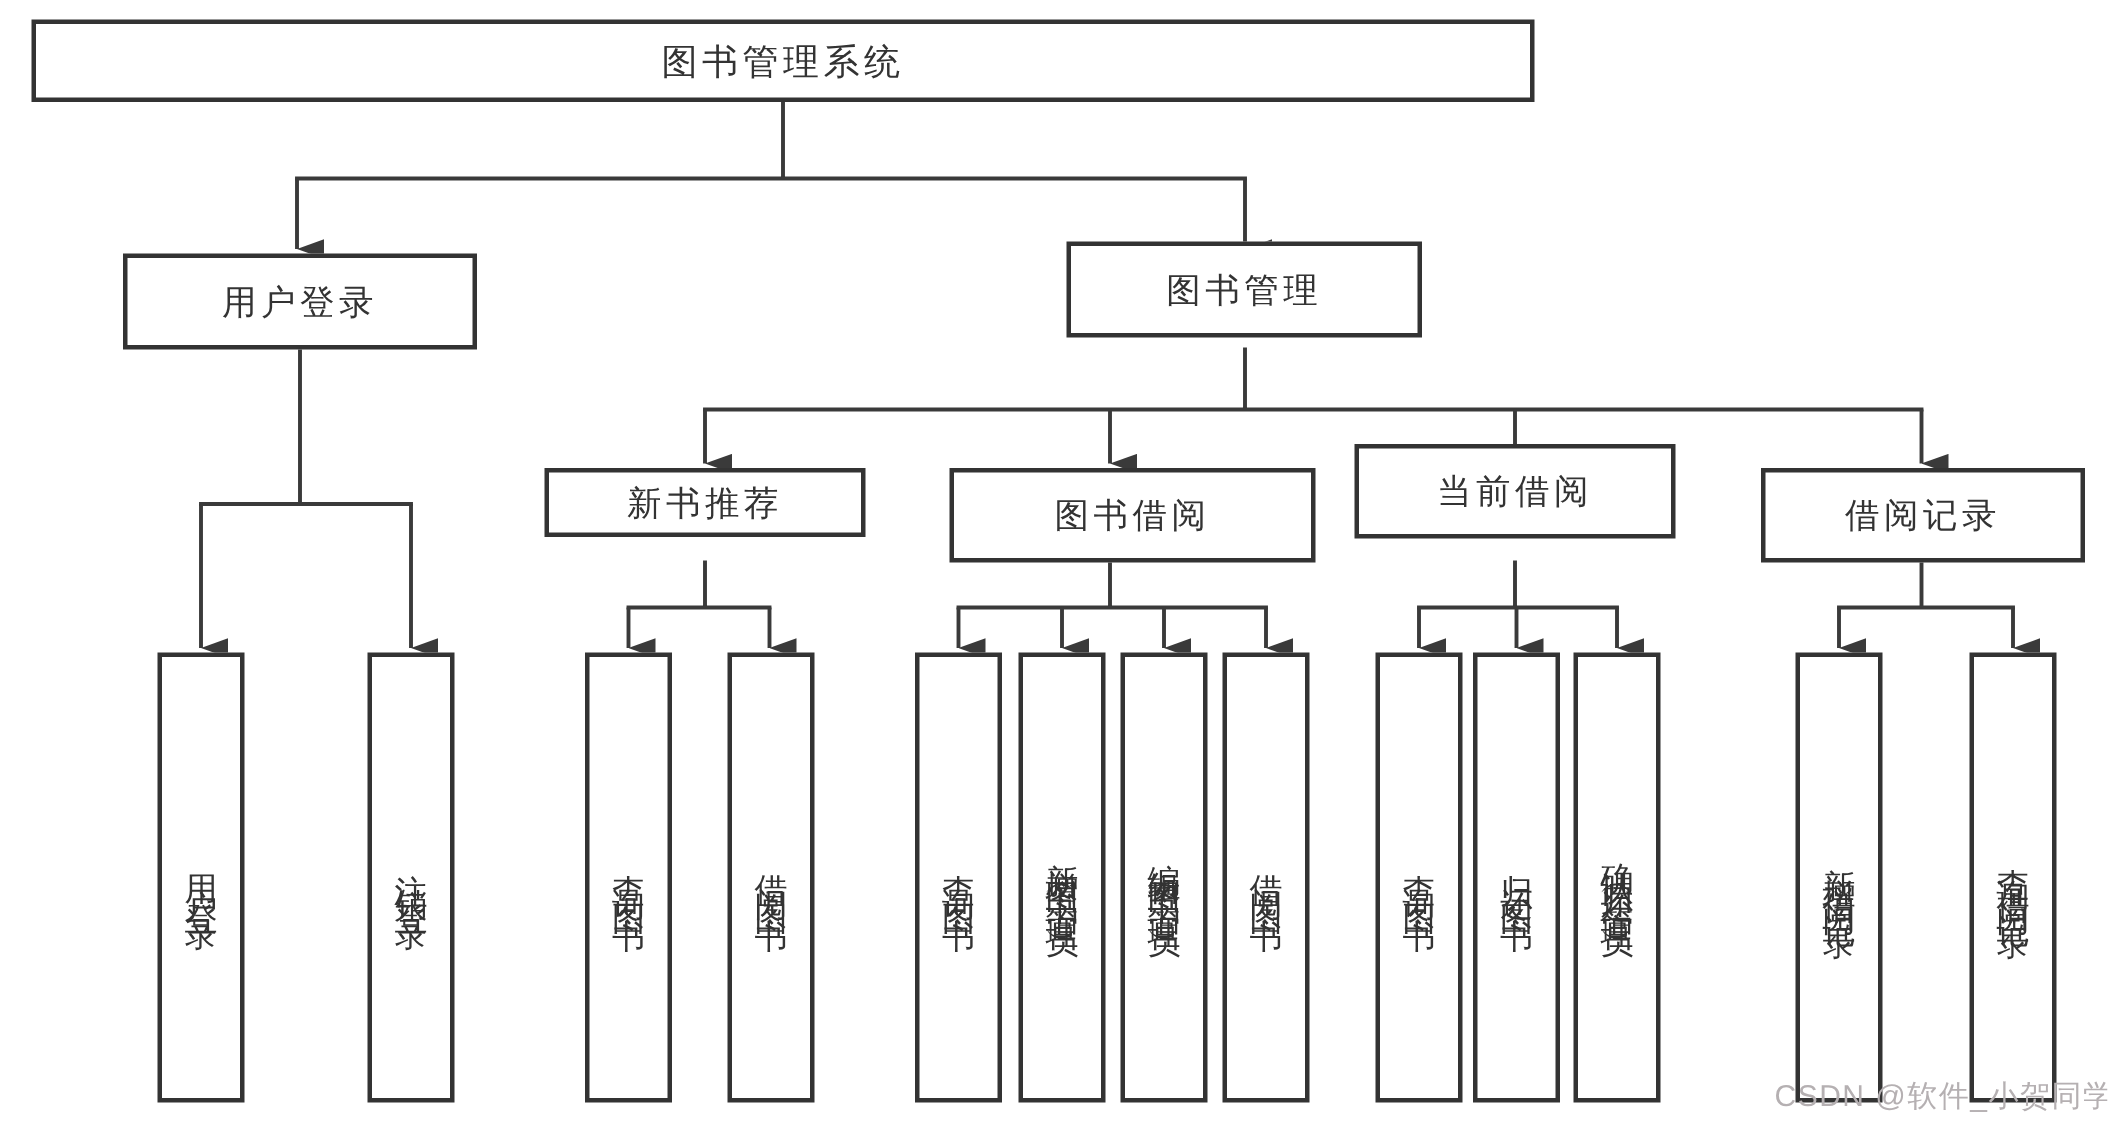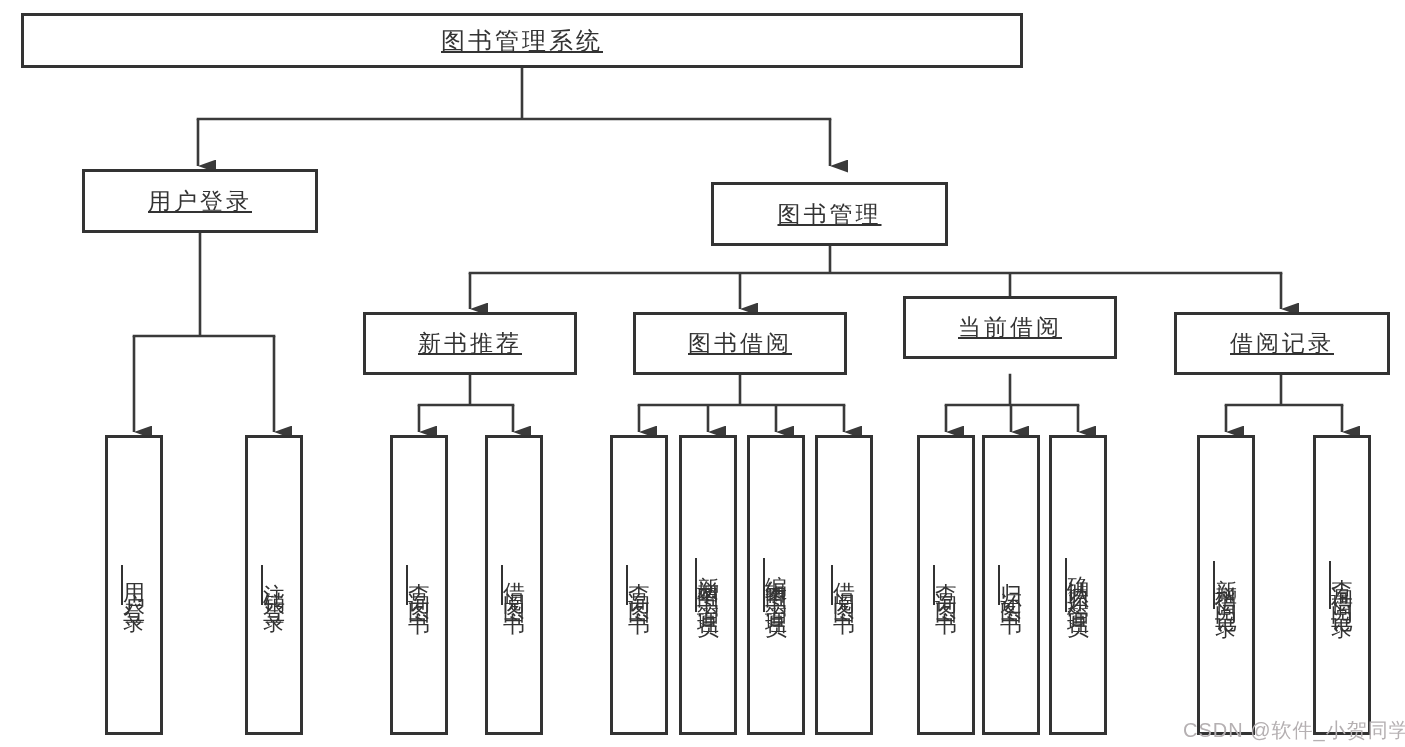--- a/index.html
+++ b/index.html
@@ -18,21 +18,20 @@
   }
   .connectors{position:absolute;left:0;top:0;z-index:1;}
   .connectors .rail{fill:none;stroke:var(--line);stroke-width:2.6;stroke-linecap:square;}
   .connectors .arrow{fill:none;stroke:var(--line);stroke-width:2.6;}
   .connectors .arrowhead{fill:var(--line);stroke:none;}
   .node{
     position:absolute;z-index:2;box-sizing:border-box;
     background:var(--box-fill);border:3px solid var(--box-border);
     display:flex;align-items:center;justify-content:center;
     color:var(--text);
-    text-decoration:underline;
   }
   .h-label{
     font-size:23px;letter-spacing:3px;white-space:nowrap;
     color:var(--text);
   }
   .root-node .h-label{font-size:24px;}
   .leaf{top:435px;width:58px;height:300px;}
   .v-label{
     writing-mode:vertical-rl;text-orientation:mixed;
     font-size:22px;line-height:1;color:var(--text);
@@ -92,28 +91,28 @@
     <path class="arrow" d="M1342,405 V432" marker-end="url(#arrow)"></path>
   </svg>
 
   <div class="node root-node" style="left:21px;top:13px;width:1002px;height:55px">
     <span class="h-label">图书管理系统</span>
   </div>
 
   <div class="node" style="left:82px;top:169px;width:236px;height:64px">
     <span class="h-label">用户登录</span>
   </div>
-  <div class="node" style="left:711px;top:182px;width:237px;height:64px">
+  <div class="node" style="left:711px;top:161px;width:237px;height:64px">
     <span class="h-label">图书管理</span>
   </div>
 
-  <div class="node" style="left:363px;top:312px;width:214px;height:63px">
+  <div class="node" style="left:363px;top:312px;width:214px;height:46px">
     <span class="h-label">新书推荐</span>
   </div>
-  <div class="node" style="left:633px;top:312px;width:214px;height:63px">
+  <div class="node" style="left:633px;top:312px;width:244px;height:63px">
     <span class="h-label">图书借阅</span>
   </div>
   <div class="node" style="left:903px;top:296px;width:214px;height:63px">
     <span class="h-label">当前借阅</span>
   </div>
   <div class="node" style="left:1174px;top:312px;width:216px;height:63px">
     <span class="h-label">借阅记录</span>
   </div>
 
   <div class="node leaf" style="left:105px">

